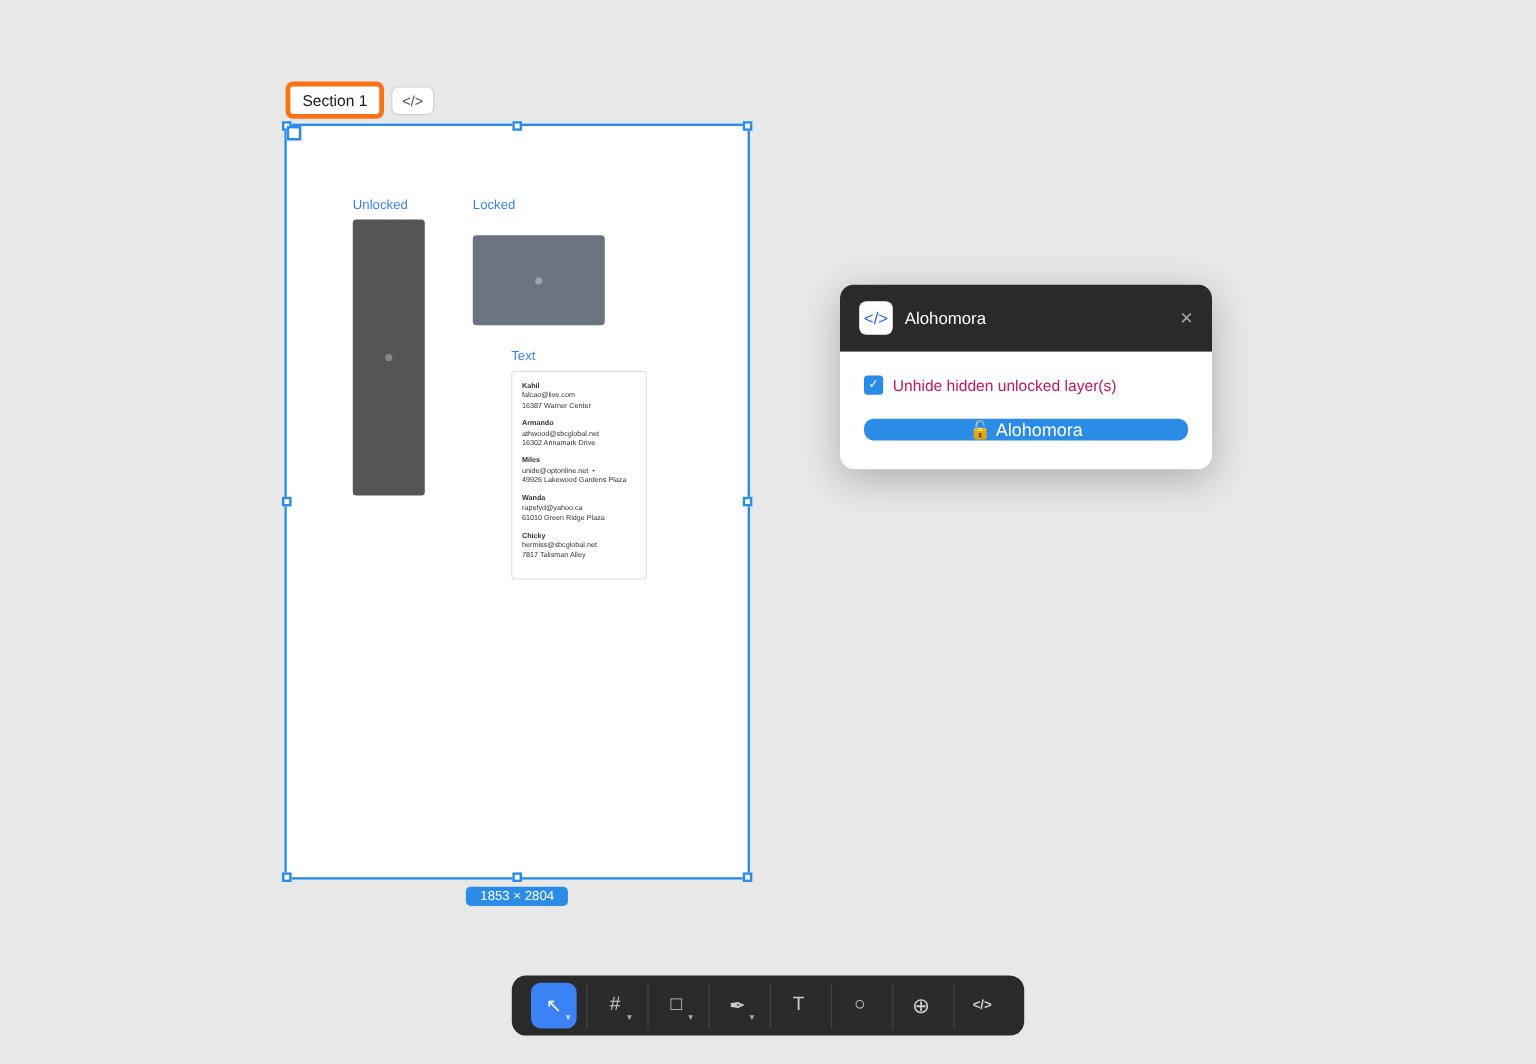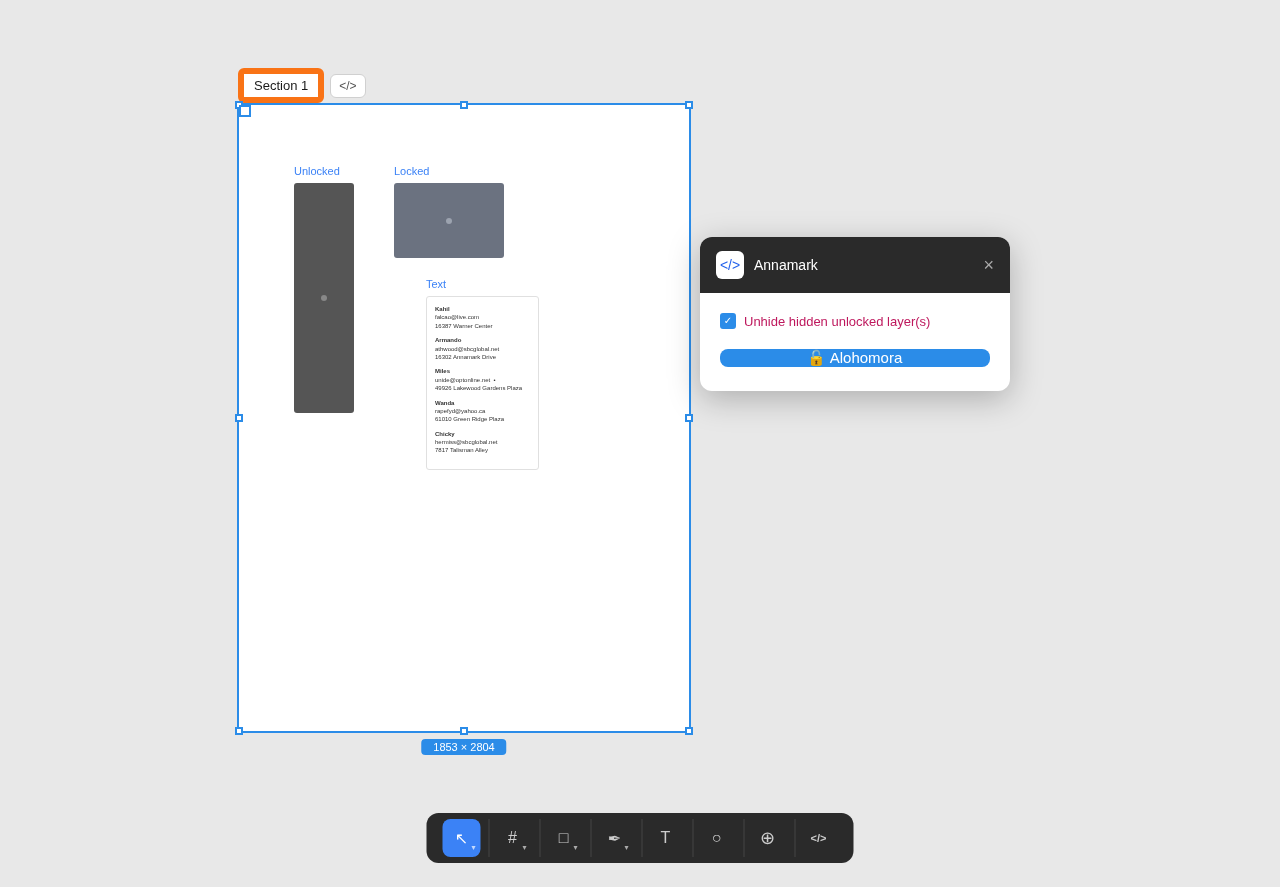--- a/index.html
+++ b/index.html
@@ -16,21 +16,21 @@
     .section-label-area {
       position: absolute;
       top: 68px;
       left: 238px;
       display: flex;
       align-items: center;
       gap: 6px;
     }
     .section-pill {
       background: white;
-      border: 6px solid #f97316;
+      border: 4px solid #f97316;
       border-radius: 6px;
       padding: 4px 10px;
       font-size: 13px;
       font-weight: 500;
       color: #1a1a1a;
     }
     .code-pill {
       background: white;
       border: 1px solid #d0d0d0;
       border-radius: 6px;
@@ -39,21 +39,21 @@
       color: #555;
       display: flex;
       align-items: center;
     }
 
     
     .canvas-selection {
       position: absolute;
       top: 103px;
       left: 237px;
-      width: 454px;
+      width: 388px;
       height: 630px;
       border: 2px solid #2b8ce8;
       background: white;
     }
     
     .canvas-selection::before,
     .canvas-selection::after {
       content: '';
       position: absolute;
       width: 8px;
@@ -106,21 +106,21 @@
     }
 
     .locked-section {
       position: absolute;
       top: 60px;
       left: 155px;
     }
     .locked-label {
       color: #3b82f6;
       font-size: 11px;
-      margin-bottom: 6px;
+      margin-bottom: 19px;
     }
     .locked-block {
       width: 110px;
       height: 75px;
       background: #6b7280;
       border-radius: 3px;
       position: relative;
     }
     .locked-dot {
       width: 6px;
@@ -391,21 +391,21 @@
 
   <div class="size-indicator">1853 × 2804</div>
 </div>
 
 <div class="plugin-dialog">
   <div class="dialog-header">
     <div class="dialog-header-left">
       <div class="dialog-icon-box">
         <span>&lt;/&gt;</span>
       </div>
-      <span class="dialog-title">Annamark</span>
+      <span class="dialog-title">Alohomora</span>
     </div>
     <button class="dialog-close">×</button>
   </div>
   <div class="dialog-body">
     <div class="checkbox-row">
       <div class="checkbox-box">
         <span class="checkbox-check">✓</span>
       </div>
       <label class="checkbox-label">Unhide hidden unlocked layer(s)</label>
     </div>

